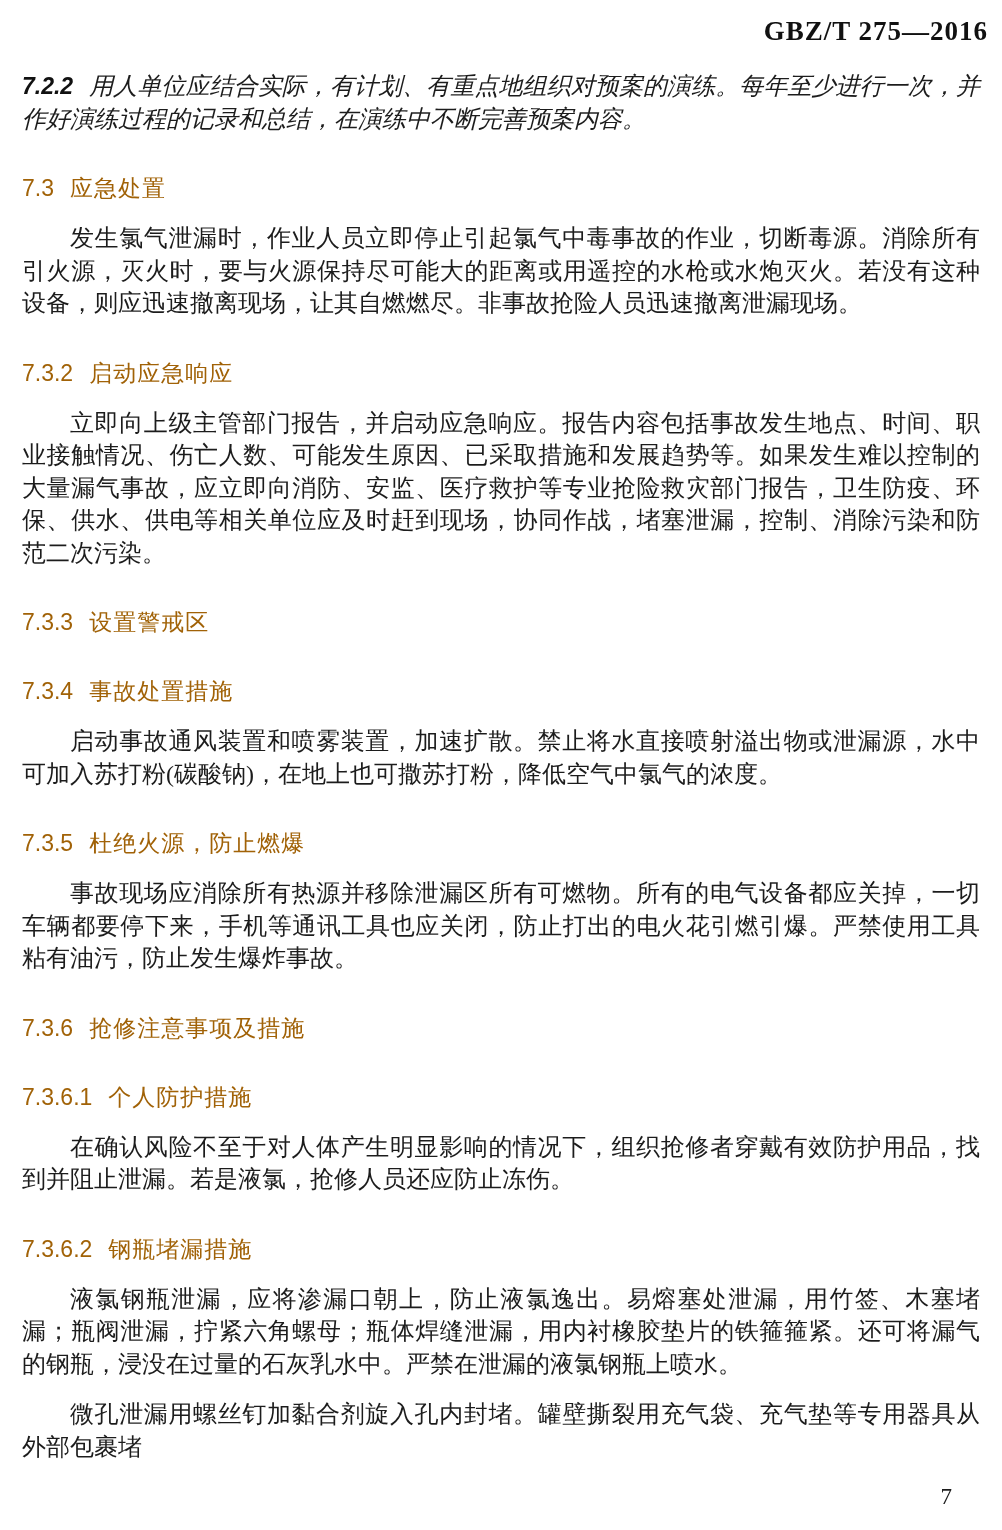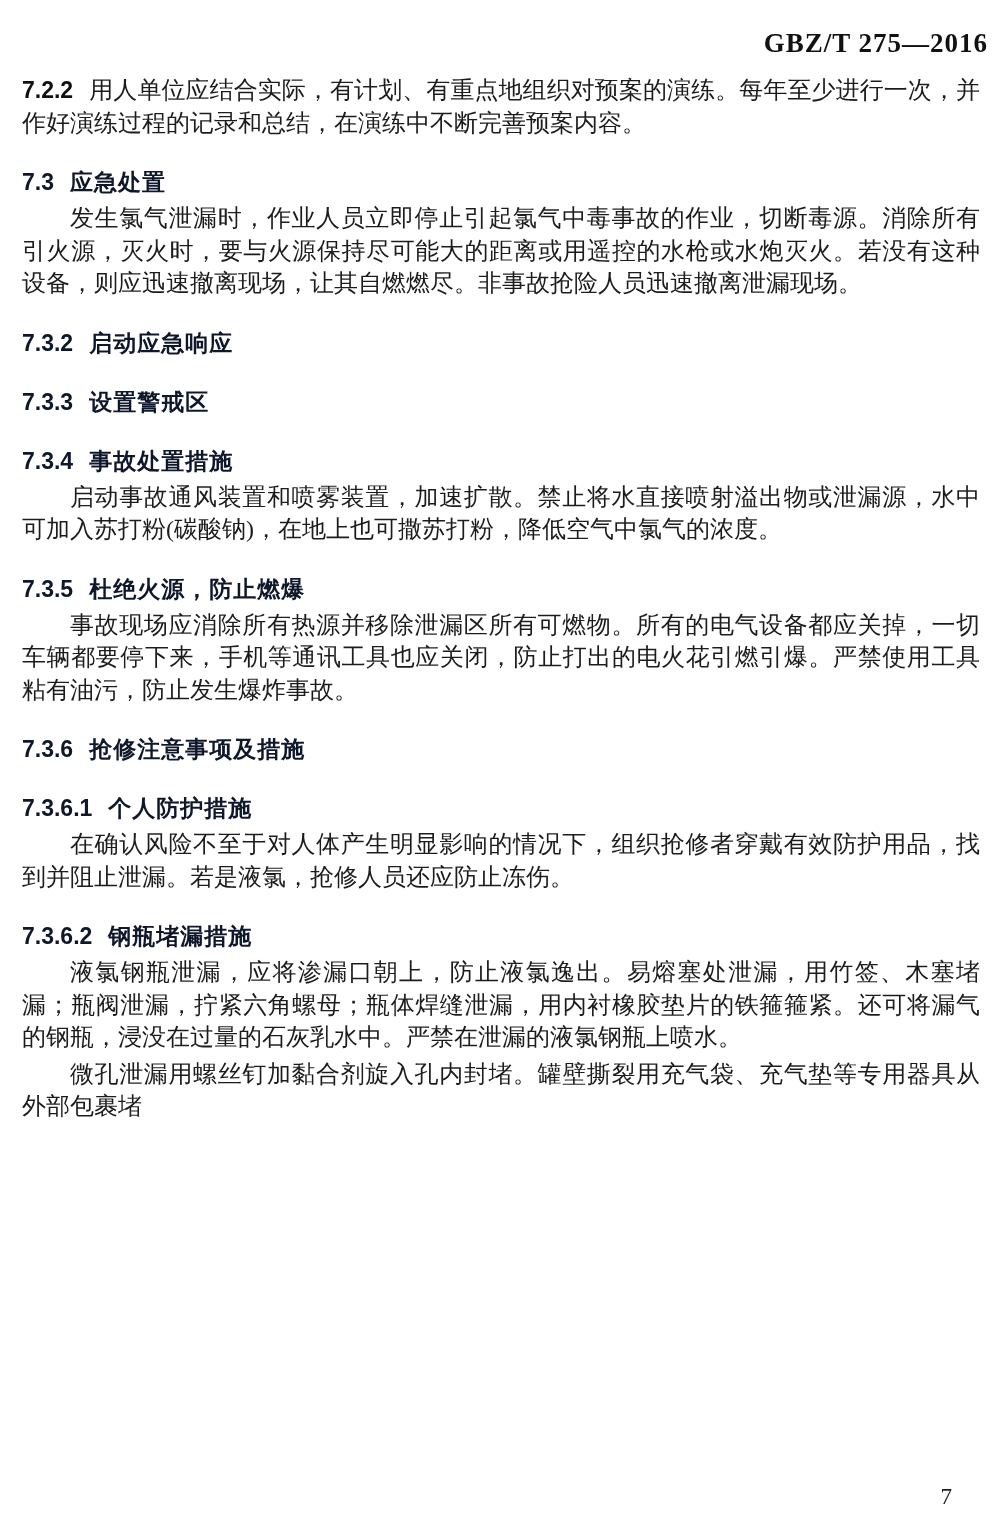--- a/index.html
+++ b/index.html
@@ -7,63 +7,64 @@
     padding: 0;
     background: #ffffff;
   }
   .page {
     position: relative;
     width: 1002px;
     height: 1530px;
     background: #ffffff;
     color: #1c1c1c;
     box-sizing: border-box;
-    padding: 28px 22px 0 22px;
+    padding: 16px 22px 0 22px;
     font-family: "Liberation Serif", "DejaVu Serif", serif;
     overflow: hidden;
   }
   .doc-header {
     text-align: right;
     font-family: "Liberation Serif", "DejaVu Serif", serif;
     font-weight: bold;
     font-size: 27px;
     line-height: 30px;
     letter-spacing: 1px;
     margin-right: -8px;
     color: #111;
   }
   .clause {
-    margin-top: 16px;
+    margin-top: 24px;
     font-size: 24px;
     line-height: 32.5px;
     text-align: justify;
     color: #1c1c1c;
+    font-style: italic;
   }
   .clause-number {
     font-family: "Liberation Sans", "DejaVu Sans", sans-serif;
     font-weight: bold;
     font-size: 23px;
     margin-right: 16px;
     color: #111;
   }
   .heading {
-    margin-top: 27px;
+    margin-top: 37px;
     font-family: "Liberation Sans", "DejaVu Sans", sans-serif;
-    font-weight: bold;
+    font-weight: normal;
     font-size: 23px;
     line-height: 32px;
-    color: #0f172a;
+    color: #a16207;
     letter-spacing: 1px;
   }
   .heading .sec-number {
     margin-right: 16px;
     letter-spacing: 0;
   }
   .para {
-    margin: 4px 0 0 0;
+    margin: 18px 0 0 0;
     font-size: 24px;
     line-height: 32.5px;
     text-align: justify;
     text-indent: 2em;
     color: #1c1c1c;
   }
   .page-number {
     position: absolute;
     right: 50px;
     top: 1484px;
@@ -87,20 +88,21 @@
     <span class="sec-number">7.3</span><span>应急处置</span>
   </div>
 
 
   <p class="para">发生氯气泄漏时，作业人员立即停止引起氯气中毒事故的作业，切断毒源。消除所有引火源，灭火时，要与火源保持尽可能大的距离或用遥控的水枪或水炮灭火。若没有这种设备，则应迅速撤离现场，让其自燃燃尽。非事故抢险人员迅速撤离泄漏现场。</p>
 
   <div class="heading">
     <span class="sec-number">7.3.2</span><span>启动应急响应</span>
   </div>
 
+  <p class="para">立即向上级主管部门报告，并启动应急响应。报告内容包括事故发生地点、时间、职业接触情况、伤亡人数、可能发生原因、已采取措施和发展趋势等。如果发生难以控制的大量漏气事故，应立即向消防、安监、医疗救护等专业抢险救灾部门报告，卫生防疫、环保、供水、供电等相关单位应及时赶到现场，协同作战，堵塞泄漏，控制、消除污染和防范二次污染。</p>
 
   <div class="heading">
     <span class="sec-number">7.3.3</span><span>设置警戒区</span>
   </div>
 
 
   <div class="heading">
     <span class="sec-number">7.3.4</span><span>事故处置措施</span>
   </div>
 

